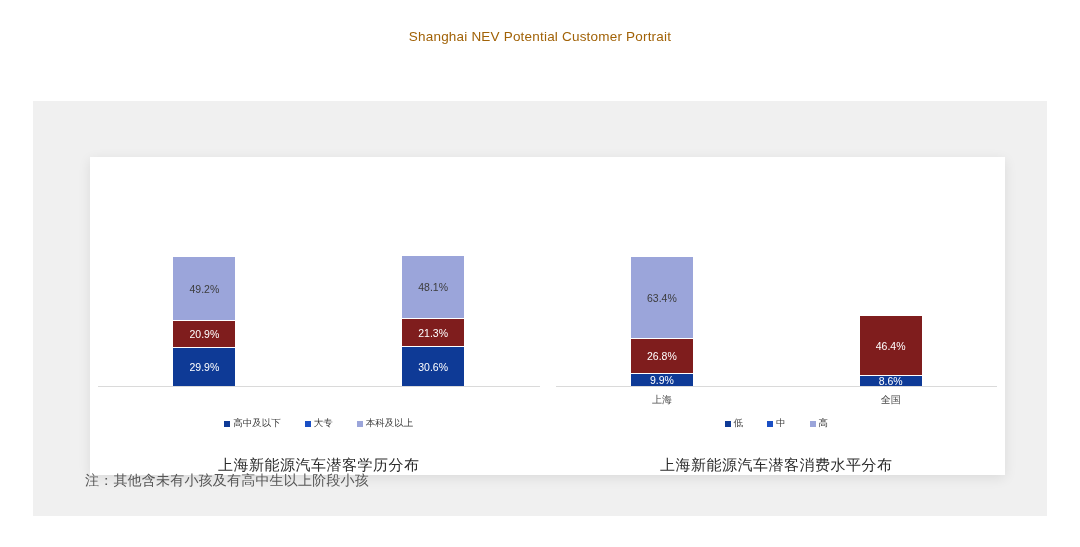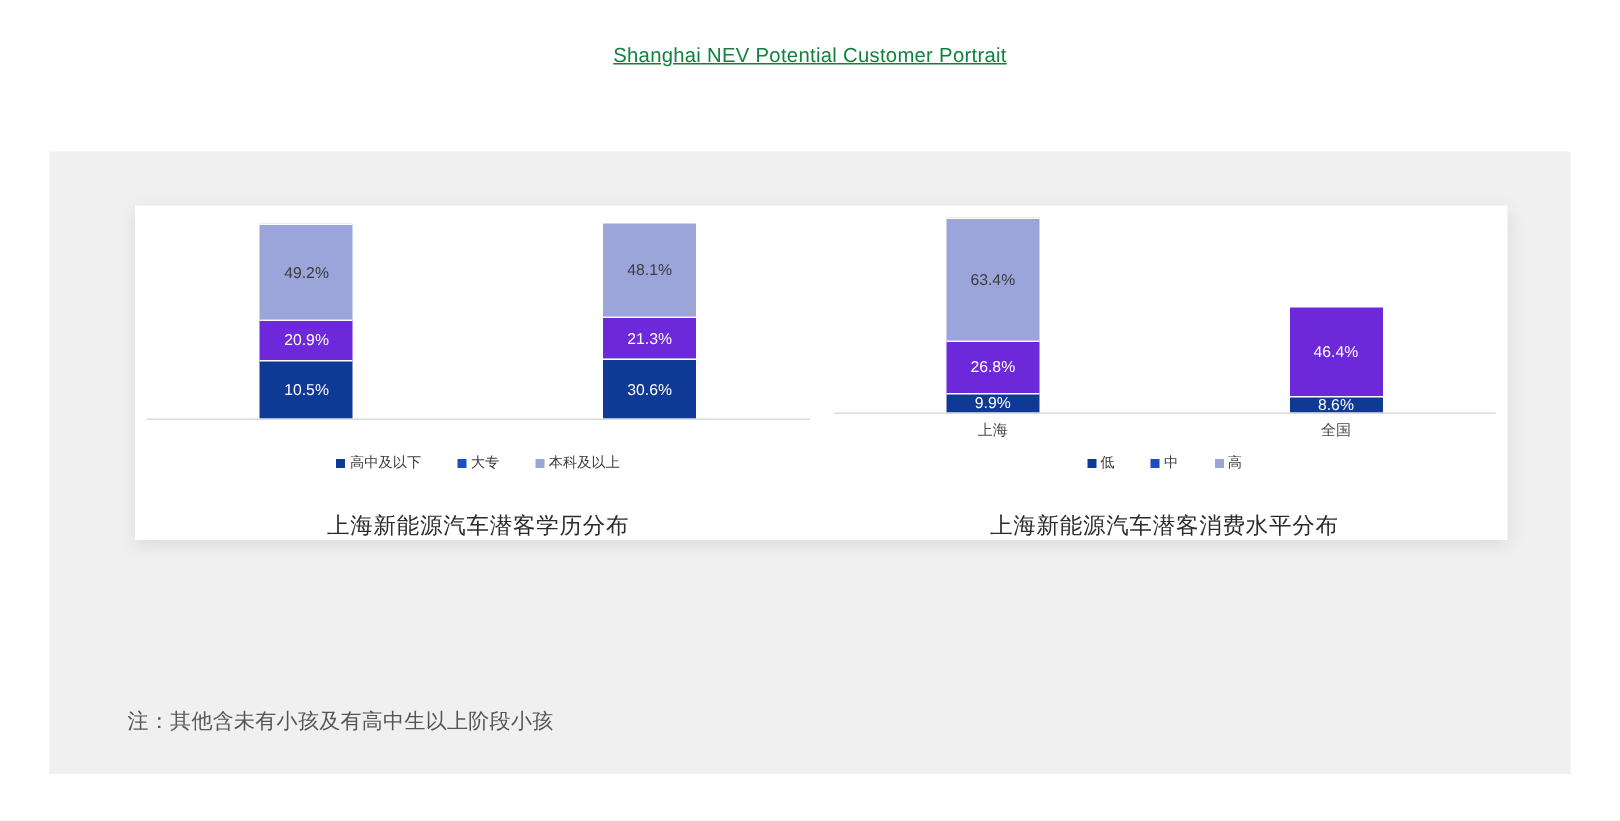--- a/index.html
+++ b/index.html
@@ -22,43 +22,42 @@
   }
   .title-cn {
     font-size: 23px;
     font-weight: bold;
     color: #1b1b1b;
     letter-spacing: 1px;
     line-height: 1.25;
   }
   .title-en {
     font-size: 13.5px;
-    color: #15803d;
+    color: #a16207;
     margin-top: 7px;
     letter-spacing: 0.2px;
-    text-decoration: underline;
   }
 
   
   .panel {
     position: absolute;
     left: 33px;
     top: 101px;
     width: 1014px;
     height: 415px;
     background: #f0f0f0;
   }
 
   
   .card {
     position: absolute;
     left: 57px;
-    top: 36px;
+    top: 56px;
     width: 915px;
-    height: 223px;
+    height: 318px;
     background: #ffffff;
     border-radius: 0;
     box-shadow: 0 3px 12px rgba(0,0,0,0.09);
   }
 
   .charts-row {
     display: flex;
     width: 100%;
     height: 100%;
     box-sizing: border-box;
@@ -105,21 +104,21 @@
     box-sizing: border-box;
     display: flex;
     align-items: center;
     justify-content: center;
     font-size: 10.5px;
     border-top: 1px solid #ffffff;
     white-space: nowrap;
     overflow: hidden;
   }
   .seg.light { background: #9ba5da; color: #3c3c3c; }
-  .seg.mid   { background: #6d28d9; color: #ffffff; }
+  .seg.mid   { background: #7f1d1d; color: #ffffff; }
   .seg.dark  { background: #0e3a96; color: #ffffff; }
 
   
   .xlabels {
     height: 18px;
     display: flex;
     justify-content: space-around;
     align-items: center;
     margin-top: 4px;
   }
@@ -180,21 +179,21 @@
 
 <div class="panel">
   <div class="card">
     <div class="charts-row" id="charts-container">
         <div class="chart-block">
           <div class="plot">
             <div class="bars">
               <div class="bar-wrap">
                 <div class="seg light" style="height: 64px;">49.2%</div>
                 <div class="seg mid" style="height: 27px;">20.9%</div>
-                <div class="seg dark" style="height: 39px;">10.5%</div>
+                <div class="seg dark" style="height: 39px;">29.9%</div>
               </div>
               <div class="bar-wrap">
                 <div class="seg light" style="height: 63px;">48.1%</div>
                 <div class="seg mid" style="height: 28px;">21.3%</div>
                 <div class="seg dark" style="height: 40px;">30.6%</div>
               </div>
             </div>
             <div class="axis-line"></div>
           </div>
           <div class="xlabels empty">

